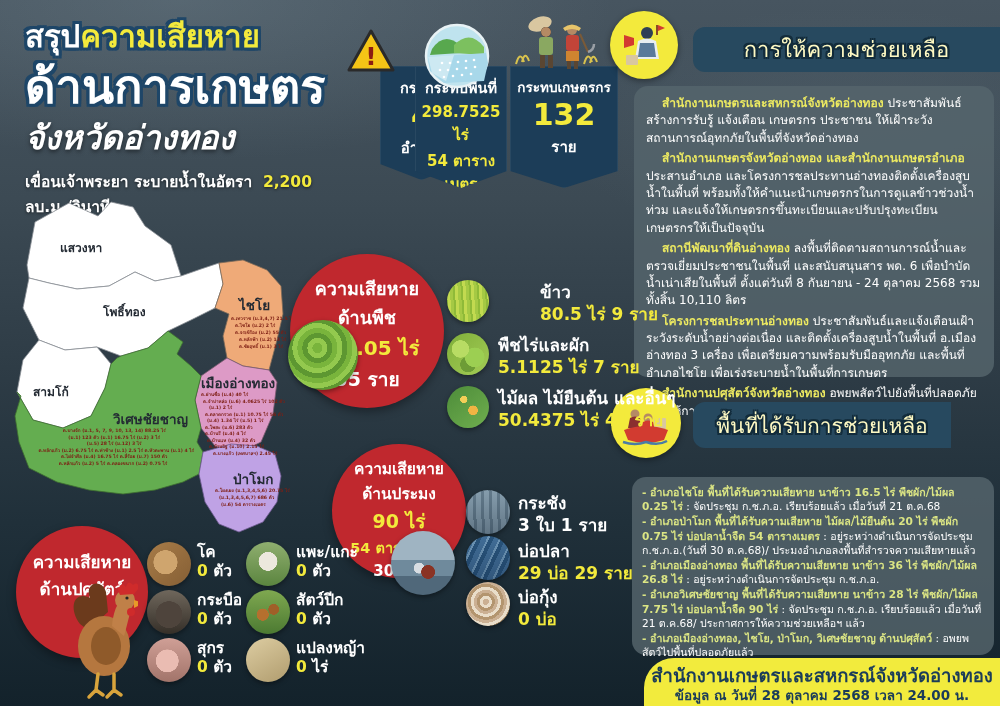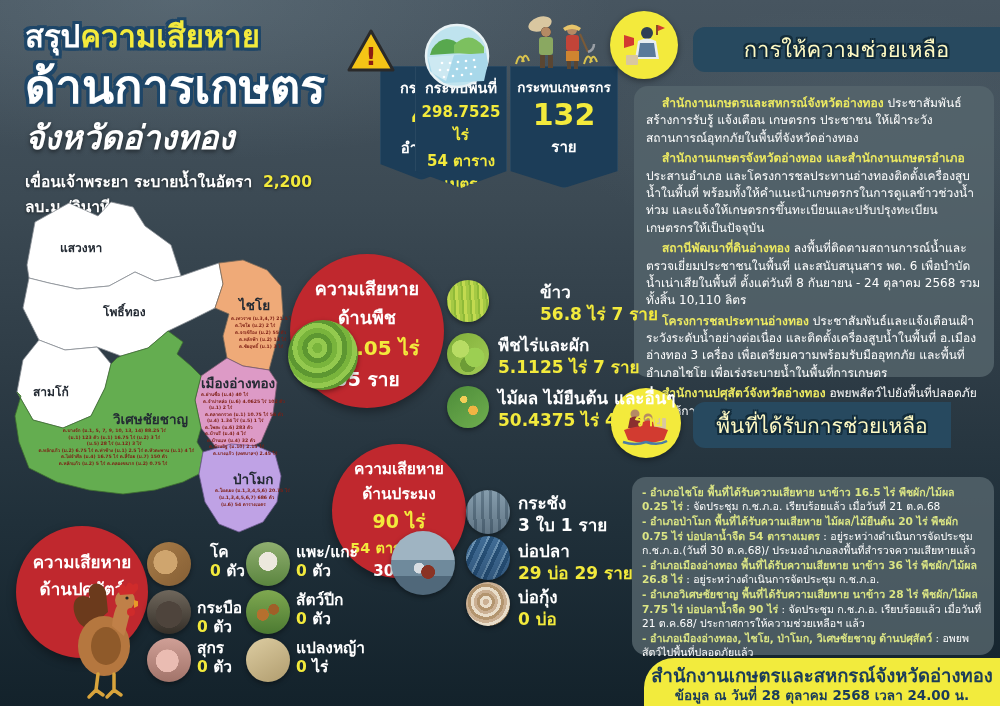--- a/index.html
+++ b/index.html
@@ -241,21 +241,21 @@
   <div class="abs redc" style="left:290px;top:254px;width:154px;height:154px;padding-top:20px;box-sizing:border-box;">
     <div class="b" style="font-size:18px;">ความเสียหาย</div>
     <div class="b" style="font-size:18px;">ด้านพืช</div>
     <div class="b y" style="font-size:20px;">136.05 ไร่</div>
     <div class="b" style="font-size:19px;">55 ราย</div>
   </div>
   <div class="abs ph banana-photo" style="left:288px;top:320px;width:70px;height:70px;"></div>
   <div class="abs ph rice-icon" style="left:447px;top:280px;width:42px;height:42px;"></div>
   <div class="abs" style="left:498px;top:281px;margin-left:42px;">
     <div class="row-name">ข้าว</div>
-    <div class="row-val">56.8 ไร่ 7 ราย</div>
+    <div class="row-val">80.5 ไร่ 9 ราย</div>
   </div>
   <div class="abs ph vegetable-icon" style="left:447px;top:333px;width:42px;height:42px;"></div>
   <div class="abs" style="left:498px;top:334px;">
     <div class="row-name">พืชไร่และผัก</div>
     <div class="row-val">5.1125 ไร่ 7 ราย</div>
   </div>
   <div class="abs ph fruit-tree-icon" style="left:447px;top:386px;width:42px;height:42px;"></div>
   <div class="abs" style="left:498px;top:387px;width:180px;">
     <div class="row-name">ไม้ผล ไม้ยืนต้น และอื่นๆ</div>
     <div class="row-val">50.4375 ไร่  41 ราย</div>
@@ -296,26 +296,26 @@
     <ellipse cx="38" cy="74" rx="15" ry="19" fill="#8f5a2a"></ellipse>
     <path d="M44,54 C46,36 50,30 56,28 L64,34 C60,48 58,58 56,64 Z" fill="#c08048"></path>
     <circle cx="57" cy="28" r="10" fill="#c08048"></circle>
     <path d="M50,18 q3,-9 8,-3 q2,-8 7,-2 q5,-4 6,3 l-5,6 -14,1 Z" fill="#cf2b2b"></path>
     <path d="M66,28 l10,3 -10,5 Z" fill="#e89a28"></path>
     <circle cx="63" cy="40" r="4" fill="#cf2b2b"></circle>
     <circle cx="59" cy="26" r="1.6" fill="#222"></circle>
     <path d="M30,102 l-2,16 M28,118 l-7,7 M28,118 l7,5 M46,102 l0,16 M46,118 l-7,7 M46,118 l7,5" stroke="#d9a43c" stroke-width="3.5" fill="none" stroke-linecap="round"></path>
   </svg>
   <div class="abs ph cow-icon" style="left:147px;top:542px;width:44px;height:44px;"></div>
-  <div class="abs" style="left:197px;top:543px;margin-left:13px;">
+  <div class="abs" style="left:197px;top:543px;">
     <div class="ls-name">โค</div>
     <div class="ls-val"><span class="y">0</span><span class="w"> ตัว</span></div>
   </div>
   <div class="abs ph buffalo-icon" style="left:147px;top:590px;width:44px;height:44px;"></div>
-  <div class="abs" style="left:197px;top:591px;margin-top:8px;">
+  <div class="abs" style="left:197px;top:591px;">
     <div class="ls-name">กระบือ</div>
     <div class="ls-val"><span class="y">0</span><span class="w"> ตัว</span></div>
   </div>
   <div class="abs ph pig-icon" style="left:147px;top:638px;width:44px;height:44px;"></div>
   <div class="abs" style="left:197px;top:639px;">
     <div class="ls-name">สุกร</div>
     <div class="ls-val"><span class="y">0</span><span class="w"> ตัว</span></div>
   </div>
   <div class="abs ph goat-icon" style="left:246px;top:542px;width:44px;height:44px;"></div>
   <div class="abs" style="left:296px;top:543px;">

